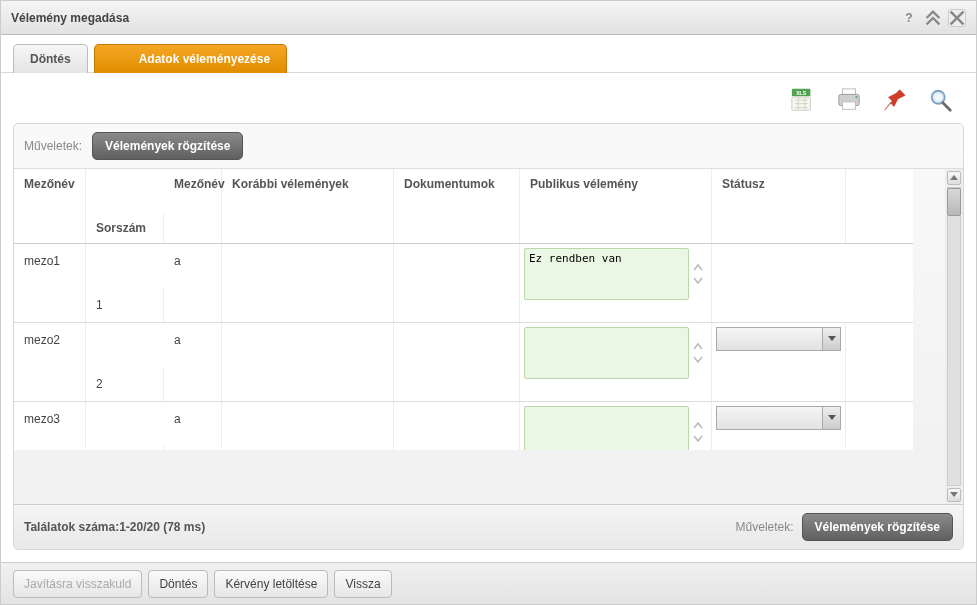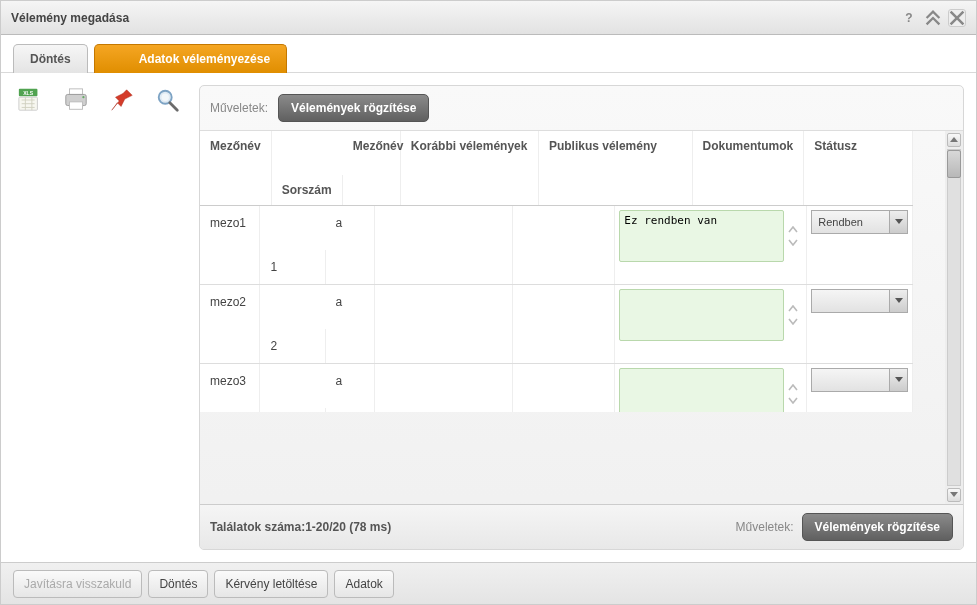--- a/index.html
+++ b/index.html
@@ -9,21 +9,21 @@
   .titlebar { height: 34px; background: linear-gradient(#f5f5f5,#e2e2e2); border-bottom: 1px solid #bbb; display: flex; align-items: center; padding: 8px 10px; }
   .titlebar .title { font-weight: bold; color: #444; }
   .titlebar .spacer { flex: 1; }
   .titlebar .tbtn { width: 18px; height: 18px; margin-left: 6px; display: flex; align-items: center; justify-content: center; color: #888; cursor: pointer; font-weight: bold; border: 1px solid transparent; border-radius: 3px; }
   .titlebar .tbtn.close { background: #eee; border: 1px solid #ccc; }
 
   .tabs { padding: 8px 12px 0 12px; display: flex; gap: 6px; border-bottom: 1px solid #d9d9d9; }
   .tab { padding: 7px 16px; border-radius: 5px 5px 0 0; border: 1px solid #bbb; border-bottom: none; background: linear-gradient(#f6f6f6,#e4e4e4); font-weight: bold; color: #555; cursor: pointer; position: relative; top: 1px; }
   .tab.active { background: linear-gradient(#f5a623,#e08e00); color: #fff; border-color: #c47800; padding-left: 44px; }
 
-  .content { padding: 12px; flex: 1; display: flex; gap: 8px; overflow: hidden; }
+  .content { padding: 12px; flex: 1; display: flex; flex-direction: column; gap: 8px; overflow: hidden; }
 
   .toolbar-icons { display: flex; justify-content: flex-end; gap: 12px; padding-right: 6px; }
   .ticon { width: 34px; height: 30px; display: flex; align-items: center; justify-content: center; cursor: pointer; border-radius: 3px; }
   .ticon svg { width: 28px; height: 26px; }
 
   .panel { border: 1px solid #d7d7d7; border-radius: 5px; background: linear-gradient(#f9f9f9,#f0f0f0); padding: 0; overflow: hidden; display: flex; flex-direction: column; flex: 1; min-height: 0; }
 
   .ops-top { display: flex; align-items: center; gap: 10px; padding: 8px 10px; }
   .ops-top .label { color: #888; }
   .btn { background: linear-gradient(#8a8a8a,#606060); color: #fff; border: 1px solid #555; border-radius: 5px; padding: 6px 12px; font-weight: bold; cursor: pointer; font-size: 12px; }
@@ -133,22 +133,22 @@
         <button class="btn">Vélemények rögzítése</button>
       </div>
 
       <div class="grid-wrap">
         <div class="grid">
           <div class="grid-head">
             <div class="col col-mezo">Mezőnév</div>
             <div class="col col-sor">Sorszám</div>
             <div class="col col-val">Mezőnév</div>
             <div class="col col-kor">Korábbi vélemények</div>
+            <div class="col col-dok">Dokumentumok</div>
             <div class="col col-pub" style="padding:8px 10px !important">Publikus vélemény</div>
-            <div class="col col-dok">Dokumentumok</div>
             <div class="col col-stat" style="padding:8px 10px !important">Státusz</div>
           </div>
           <div class="grid-body">
 
             <div class="row">
               <div class="cell col-mezo">mezo1</div>
               <div class="cell col-sor">1</div>
               <div class="cell col-val">a</div>
               <div class="cell col-kor"></div>
               <div class="cell col-dok"></div>
@@ -156,30 +156,20 @@
                 <div class="pub-box">
                   <textarea class="pub-text" style="">Ez rendben van</textarea>
                   <div class="pub-arrows">
                     <span class="arrow-btn"><svg width="10" height="7">
                           <path d="M1 6 L5 1 L9 6" stroke="#bbb" stroke-width="1.6" fill="none"></path>
                         </svg></span>
                     <span class="arrow-btn"><svg width="10" height="7">
                           <path d="M1 1 L5 6 L9 1" stroke="#bbb" stroke-width="1.6" fill="none"></path>
                         </svg></span>
                   </div>
-                </div>
-              </div>
-              <div class="cell col-stat">
-                <div class="stat-select">
-                  <span class="val">Rendben</span>
-                  <span class="dd">
-                      <svg viewBox="0 0 8 6">
-                        <path d="M0 0 L4 5 L8 0Z" fill="#555"></path>
-                      </svg>
-                    </span>
                 </div>
               </div>
             </div>
 
             <div class="row">
               <div class="cell col-mezo">mezo2</div>
               <div class="cell col-sor">2</div>
               <div class="cell col-val">a</div>
               <div class="cell col-kor"></div>
               <div class="cell col-dok"></div>
@@ -284,16 +274,16 @@
         <button class="btn">Vélemények rögzítése</button>
       </div>
     </div>
 
   </div>
 
   <div class="bottom-bar">
     <button class="bbtn disabled">Javításra visszakuld</button>
     <button class="bbtn">Döntés</button>
     <button class="bbtn">Kérvény letöltése</button>
-    <button class="bbtn">Adatok</button>
+    <button class="bbtn">Vissza</button>
   </div>
 
 </div>
 
 </body></html>

